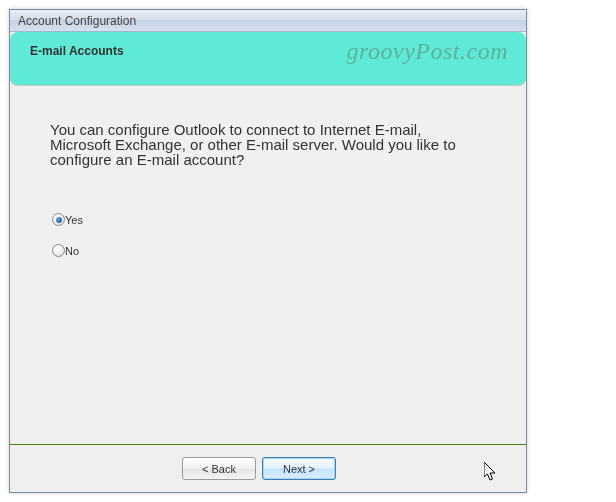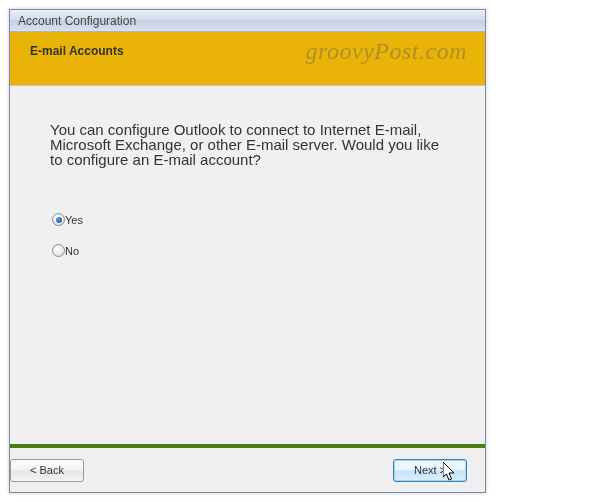--- a/index.html
+++ b/index.html
@@ -8,40 +8,41 @@
       font-size: 11px;
       background: #fff;
       width: 616px;
       height: 502px;
       position: relative;
       overflow: hidden;
     }
     .window {
       position: absolute;
       top: 9px; left: 9px;
-      width: 477px; height: 484px;
+      width: 518px; height: 484px;
       border: 1px solid #7a8aa0;
       background: #f0f0f0;
       box-shadow: 0 0 4px rgba(0,0,0,0.2);
     }
     .titlebar {
       height: 22px;
       background: linear-gradient(to bottom, #e9eef6 0%, #d4dceb 49%, #c5d1e4 50%, #d7e0ee 100%);
       border-bottom: 1px solid #a8b4c8;
       padding: 3px 8px;
       color: #444;
       font-size: 12px;
       line-height: 16px;
     }
     .headerband {
-      background: #eab308;
+      background: #5eead4;
       border-bottom: 1px solid #c7c7c7;
       height: 54px;
       position: relative;
       padding: 12px 20px 0 20px;
+      border-radius: 8px;
     }
     .headerband .heading {
       font-weight: bold;
       font-size: 12px;
       color: #333;
     }
     .watermark {
       position: absolute;
       right: 18px; top: 6px;
       font-family: Georgia, "Times New Roman", serif;
@@ -85,25 +86,25 @@
       content: "";
       width: 6px; height: 6px;
       border-radius: 50%;
       background: radial-gradient(circle at 30% 30%, #5aa0e8, #1a4f8a);
     }
     .radio-label { font-size: 11px; }
     .footer {
       position: absolute;
       bottom: 0; left: 0; right: 0;
       height: 48px;
-      border-top: 4px solid #4d7c0f;
+      border-top: 1px solid #4d7c0f;
       background: #efefef;
       display: flex;
       align-items: center;
-      justify-content: space-between;
+      justify-content: center;
       padding-right: 18px;
       gap: 6px;
     }
     .btn {
       min-width: 74px;
       height: 23px;
       border: 1px solid #9b9b9b;
       border-radius: 3px;
       font-size: 11px;
       color: #333;

